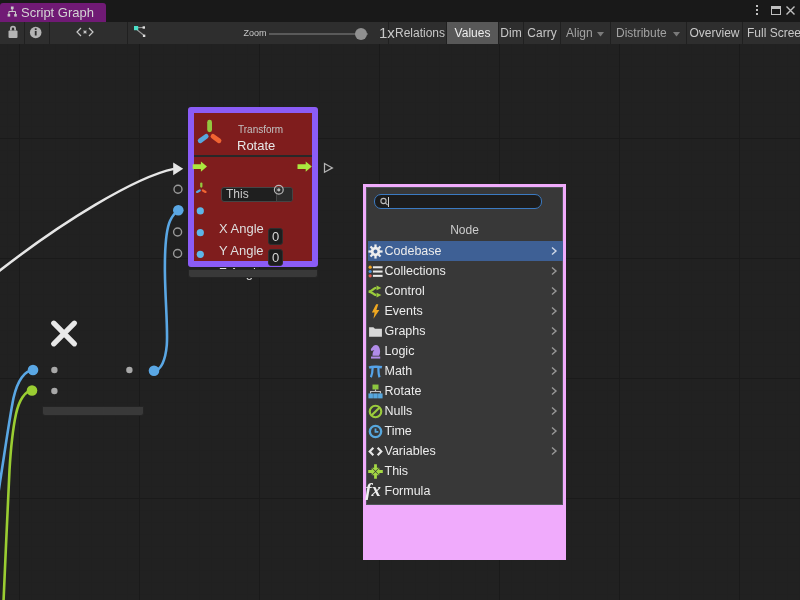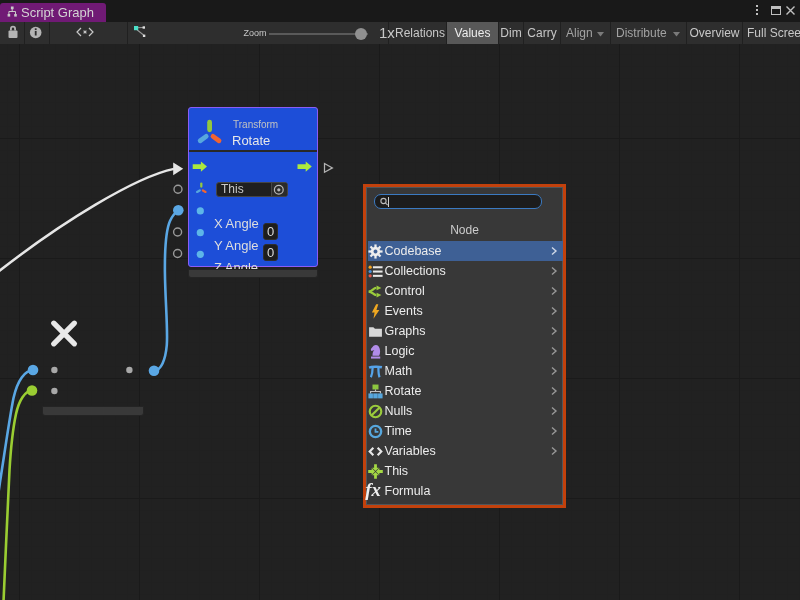--- a/index.html
+++ b/index.html
@@ -28,41 +28,41 @@
   background-image:
     linear-gradient(#1a1a1a 1px, transparent 1px),
     linear-gradient(90deg,#1a1a1a 1px, transparent 1px),
     linear-gradient(#202020 1px, transparent 1px),
     linear-gradient(90deg,#202020 1px, transparent 1px);
   background-size:120px 120px,120px 120px,12px 12px,12px 12px;
   background-position:0 94px,19px 0,0 10px,7px 0;
   z-index:0; }
 
 
-.node { position:absolute; background:#1d4ed8; border:1px solid #8b5cf6; border-radius:3px; z-index:2; }
+.node { position:absolute; background:#7f1d1d; border:6px solid #8b5cf6; border-radius:3px; z-index:2; }
 .nfooter { position:absolute; background:#393939; border:1px solid #242424; border-radius:0 0 3px 3px; z-index:2; }
 .nhead-sep { position:absolute; left:0; width:100%; height:2px; background:#282828; }
 
 #rotate-node { left:188px; top:107px; width:130px; height:160px; }
 #rotate-footer { left:188px; top:269px; width:130px; height:9px; }
 #mult-node { left:42px; top:308px; width:102px; height:96px; }
 #mult-footer { left:42px; top:406px; width:102px; height:10px; }
 
 .small-cap { color:#c2c2c2; font-size:10px; }
 .title { color:#e8e8e8; font-size:13px; }
 .port-label { color:#dedede; font-size:13px; position:absolute;margin-top:12px; }
 
 .field { position:absolute; background:#1d1d1d; border:1px solid #2e2e2e; border-radius:3px;
   color:#d8d8d8; font-size:13px; }
 
 #svg-overlay { position:absolute; left:0; top:0; width:800px; height:600px; z-index:3; pointer-events:none; }
 
 
-#menu { position:absolute; left:363px; top:184px; width:203px; height:324px;
-  background:#c2410c; z-index:30; padding:3px; }
+#menu { position:absolute; left:363px; top:184px; width:203px; height:376px;
+  background:#f0abfc; z-index:30; padding:3px; }
 #menu-inner { position:absolute; left:3px; top:3px; width:197px; height:318px;
   background:#383838; border:1px solid #50555a; }
 #search { position:absolute; left:7px; top:6px; width:168px; height:15px;
   background:#1c1c1c; border:1px solid #3b7ac1; border-radius:7px; }
 #menu-title { position:absolute; left:0; top:35px; width:100%; text-align:center;
   color:#cccccc; font-size:12px; }
 .mrow { position:absolute; left:1px; width:195px; height:20px; color:#ececec; font-size:12.5px; line-height:20px; }
 .mrow .txt { position:absolute; left:16.5px; top:0; }
 .chevsvg { position:absolute; right:5px; top:3px; }
 .mrow.sel { background:#3e6095;padding-left:8px; }

